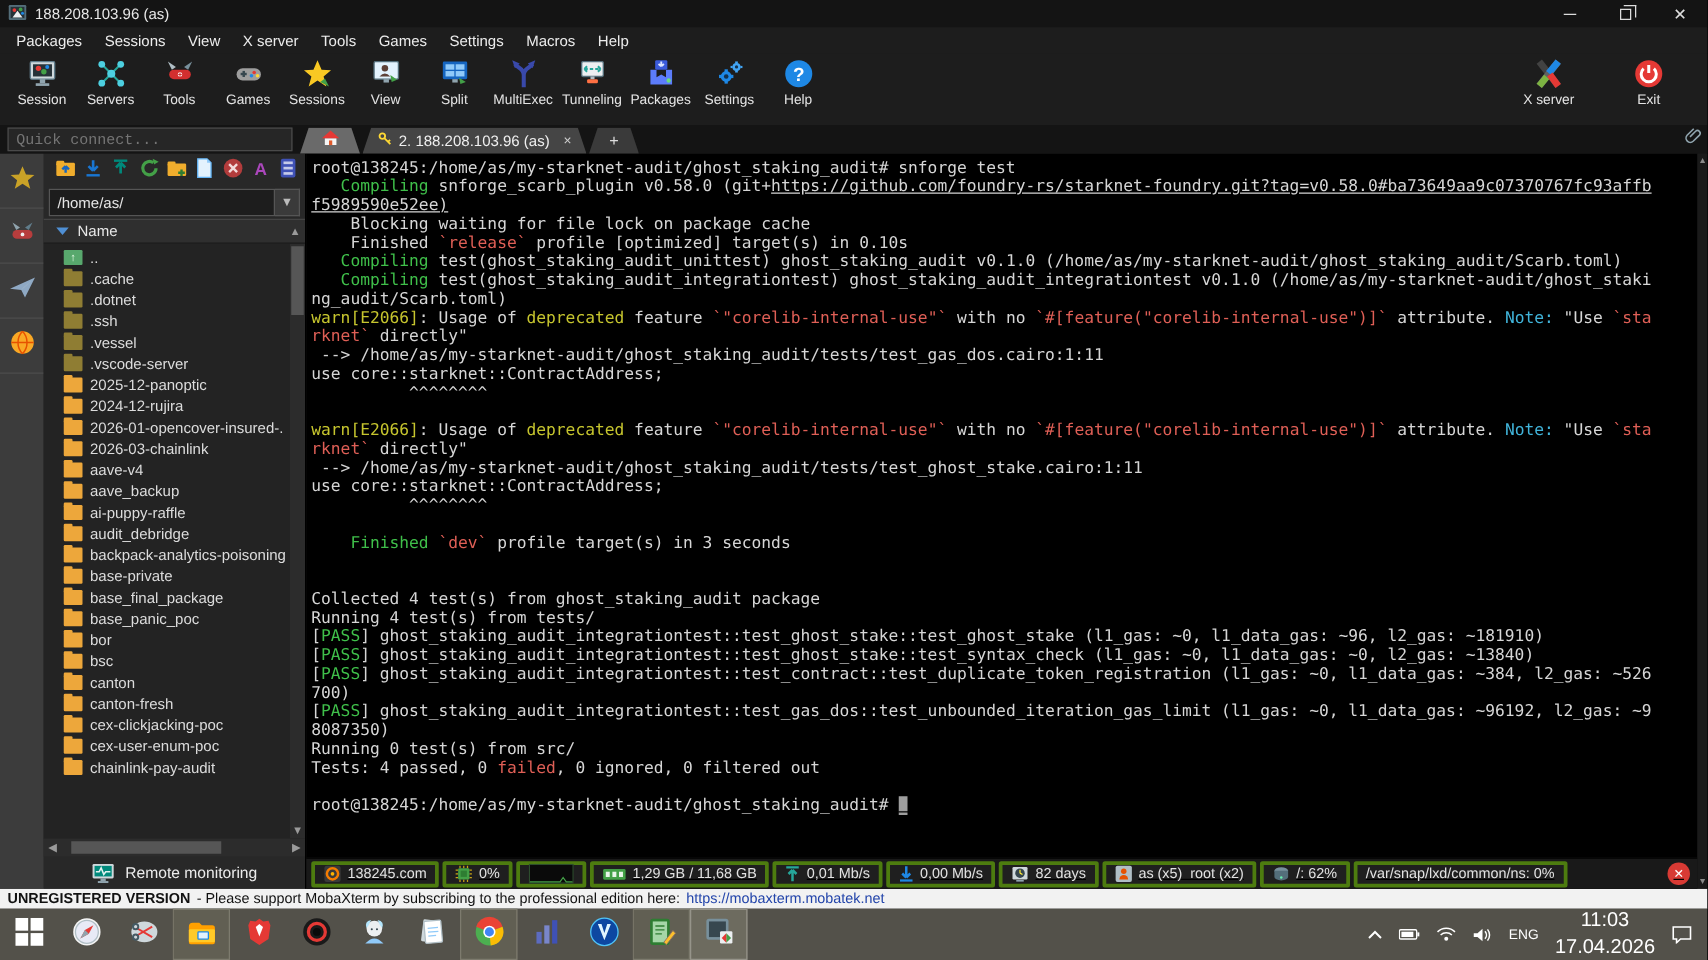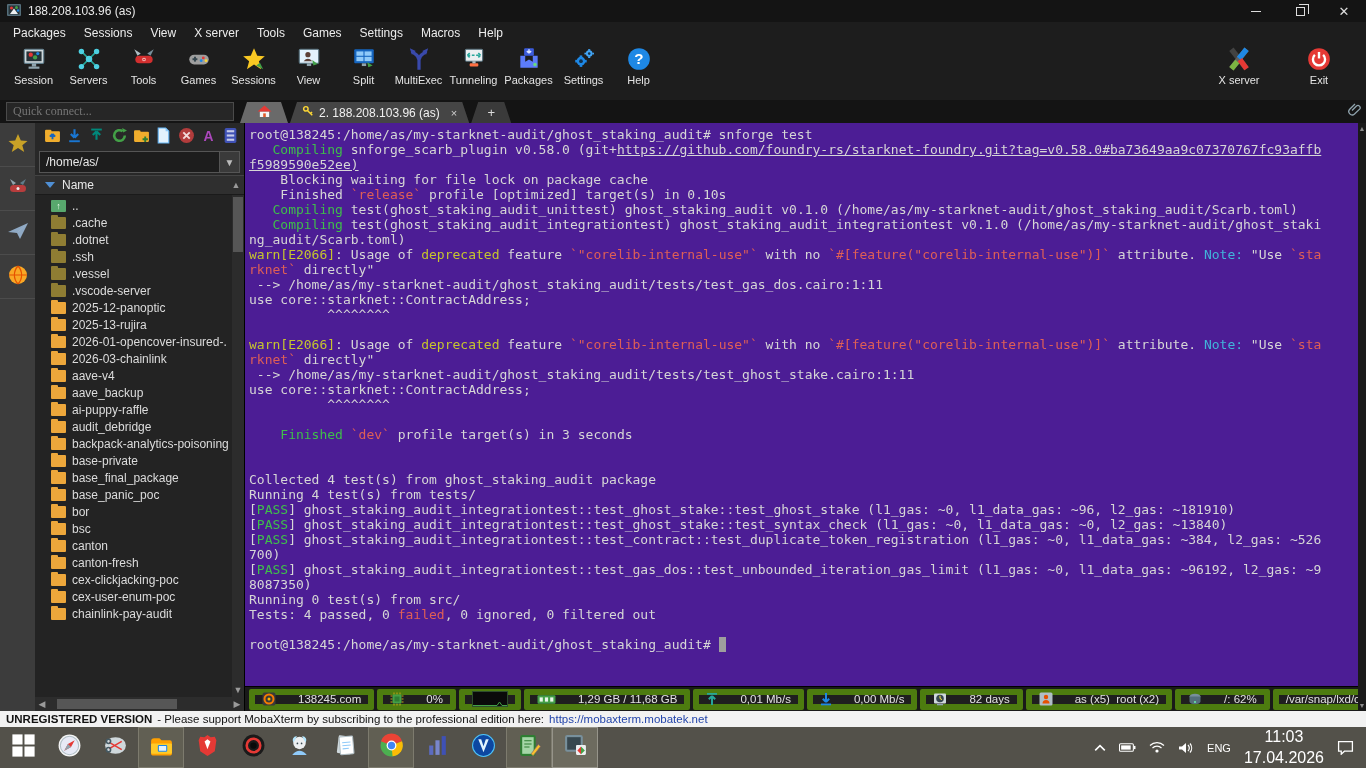--- a/index.html
+++ b/index.html
@@ -27,21 +27,21 @@
   .tb-item { width:55px; display:flex; flex-direction:column; align-items:center; gap:1px; }
   .tb-ico { width:28px; height:28px; display:flex; align-items:center; justify-content:center; }
   .tb-ico svg { width:26px; height:26px; }
   .tb-label { font-size:11px; color:#e4e4e4; white-space:nowrap; }
   .tb-spacer { flex:1; }
   .tb-right { display:flex; gap:22px; padding-right:8px; }
   .tb-right .tb-item { width:58px; }
 
   
   .tabrow { height:23px; background:#141414; display:flex; align-items:flex-end; }
-  .qc-input { width:228px; height:19px; margin:0 6px 2px 6px; background:#262626; border:1px solid #4a4a4a; color:#5eead4; font-size:12px; padding:0 6px; font-family:Liberation Serif, serif; }
+  .qc-input { width:228px; height:19px; margin:0 6px 2px 6px; background:#262626; border:1px solid #4a4a4a; color:#5eead4; font-size:12px; padding:0 6px; font-family:Liberation Mono, monospace; }
   .tab { height:21px; display:flex; align-items:center; gap:5px; padding:0 12px; clip-path:polygon(7px 0, calc(100% - 7px) 0, 100% 100%, 0 100%); }
   .tab-home { background:#6a6a6a; width:48px; justify-content:center; }
   .tab-home svg { width:15px; height:13px; }
   .tab-active { background:#454545; color:#f0f0f0; font-size:12px; margin-left:2px; }
   .tab-active svg { width:12px; height:12px; }
   .tab-close { color:#cfcfcf; font-size:11px; margin-left:6px; }
   .tab-plus { background:#3a3a3a; width:40px; justify-content:center; color:#ddd; font-size:13px; margin-left:2px; }
   .tab-attach { margin-left:auto; margin-bottom:3px; margin-right:4px; }
   .tab-attach svg { width:14px; height:14px; }
 
@@ -75,27 +75,27 @@
   .list-vsb .down { position:absolute; bottom:2px; left:0; width:12px; color:#9a9a9a; font-size:9px; text-align:center; }
   .hscroll { height:14px; background:#2c2c2c; display:flex; align-items:center; position:relative; }
   .hscroll .arr { width:14px; color:#9a9a9a; font-size:9px; text-align:center; }
   .hscroll .thumb { position:absolute; left:22px; width:120px; height:10px; background:#565656; }
   .hscroll .arr.r { margin-left:auto; }
   .remote-row { height:26px; display:flex; align-items:center; justify-content:center; gap:8px; color:#ececec; font-size:12.5px; }
   .remote-row svg { width:19px; height:17px; }
   .follow-row { height:28px; display:flex; align-items:center; gap:9px; color:#f0f0f0; font-size:12.5px; padding-left:22px; }
   .checkbox { width:13px; height:13px; border:1px solid #d8d8d8; background:transparent; }
 
-  .termcol { flex:1; display:flex; flex-direction:column; min-width:0; background:#4c1d95; }
+  .termcol { flex:1; display:flex; flex-direction:column; min-width:0; background:#000000;text-decoration:underline; }
   .terminal { flex:1; padding:4px 0 0 4px; font-family:"DejaVu Sans Mono", monospace; font-size:13px; line-height:15px; white-space:pre; overflow:hidden; }
   .t-line { min-height:15px; }
 
   
   .statusbar { height:25px; background:#191919; border-top:1px solid #000; display:flex; align-items:center; padding:0 4px; gap:3px; }
-  .sb-seg { height:21px; border:6px solid #4d7c0f; background:#1f1f1f; border-radius:2px; display:flex; align-items:center; gap:22px; padding:0 7px; }
+  .sb-seg { height:21px; border:3px solid #4d7c0f; background:#1f1f1f; border-radius:2px; display:flex; align-items:center; gap:5px; padding:0 7px; }
   .sb-text { color:#e2e2e2; font-size:11.5px; white-space:pre; }
   .sb-ico svg { display:block; }
   .sb-close { margin-left:auto; width:18px; height:18px; border-radius:50%; background:#d83a34; color:#fff; font-size:10px; display:flex; align-items:center; justify-content:center; margin-right:2px; }
 
   
   .vsb { width:8px; background:#1a1a1a; display:flex; flex-direction:column; align-items:center; justify-content:space-between; padding:2px 0; }
   .vsb span { color:#8a8a8a; font-size:7px; }
 
   
   .unreg { height:16px; background:#f2f2f2; display:flex; align-items:center; font-size:11.5px; color:#121212; padding-left:6px; gap:5px; }
@@ -487,21 +487,21 @@
           <div class="f-row">
             <span class="f-ico hidden"></span>
             <span class="f-name">.vscode-server</span>
           </div>
           <div class="f-row">
             <span class="f-ico dir"></span>
             <span class="f-name">2025-12-panoptic</span>
           </div>
           <div class="f-row">
             <span class="f-ico dir"></span>
-            <span class="f-name">2025-13-rujira</span>
+            <span class="f-name">2024-12-rujira</span>
           </div>
           <div class="f-row">
             <span class="f-ico dir"></span>
             <span class="f-name">2026-01-opencover-insured-.</span>
           </div>
           <div class="f-row">
             <span class="f-ico dir"></span>
             <span class="f-name">2026-03-chainlink</span>
           </div>
           <div class="f-row">
@@ -566,20 +566,30 @@
           </div>
           <div class="list-vsb">
           <div class="thumb"></div>
           <div class="down">▼</div>
         </div>
       </div>
       <div class="hscroll">
         <span class="arr">◀</span>
         <span class="thumb"></span>
         <span class="arr r">▶</span>
+      </div>
+      <div class="remote-row">
+        <svg viewBox="0 0 18 16">
+            <rect x="1" y="1" width="16" height="11" rx="1" fill="#cfd8dc"></rect>
+            <rect x="2.5" y="2.5" width="13" height="8" fill="#00897b"></rect>
+            <path d="M3.5 7 h2.5 l1.5 -3 l2 5 l1.5 -2 h3.5" stroke="#e0f2f1" fill="none" stroke-width="1.2"></path>
+            <rect x="7" y="12" width="4" height="2" fill="#90a4ae"></rect>
+            <rect x="5" y="14" width="8" height="1.5" fill="#90a4ae"></rect>
+          </svg>
+        <span>Remote monitoring</span>
       </div>
     </div>
 
     <div class="termcol">
       <div class="terminal"><div class="t-line"><span style="color: rgb(214, 214, 214);">root@138245:/home/as/my-starknet-audit/ghost_staking_audit# snforge test</span></div><div class="t-line"><span style="color: rgb(214, 214, 214);">   </span><span style="color: rgb(63, 191, 74);">Compiling</span><span style="color: rgb(214, 214, 214);"> snforge_scarb_plugin v0.58.0 (git+</span><span style="color: rgb(214, 214, 214); text-decoration: underline;">https://github.com/foundry-rs/starknet-foundry.git?tag=v0.58.0#ba73649aa9c07370767fc93affb</span></div><div class="t-line"><span style="color: rgb(214, 214, 214); text-decoration: underline;">f5989590e52ee)</span></div><div class="t-line"><span style="color: rgb(214, 214, 214);">    Blocking waiting for file lock on package cache</span></div><div class="t-line"><span style="color: rgb(214, 214, 214);">    Finished </span><span style="color: rgb(223, 95, 86);">`release`</span><span style="color: rgb(214, 214, 214);"> profile [optimized] target(s) in 0.10s</span></div><div class="t-line"><span style="color: rgb(214, 214, 214);">   </span><span style="color: rgb(63, 191, 74);">Compiling</span><span style="color: rgb(214, 214, 214);"> test(ghost_staking_audit_unittest) ghost_staking_audit v0.1.0 (/home/as/my-starknet-audit/ghost_staking_audit/Scarb.toml)</span></div><div class="t-line"><span style="color: rgb(214, 214, 214);">   </span><span style="color: rgb(63, 191, 74);">Compiling</span><span style="color: rgb(214, 214, 214);"> test(ghost_staking_audit_integrationtest) ghost_staking_audit_integrationtest v0.1.0 (/home/as/my-starknet-audit/ghost_staki</span></div><div class="t-line"><span style="color: rgb(214, 214, 214);">ng_audit/Scarb.toml)</span></div><div class="t-line"><span style="color: rgb(198, 197, 46);">warn[E2066]</span><span style="color: rgb(214, 214, 214);">: Usage of </span><span style="color: rgb(198, 197, 46);">deprecated</span><span style="color: rgb(214, 214, 214);"> feature </span><span style="color: rgb(223, 95, 86);">`"corelib-internal-use"`</span><span style="color: rgb(214, 214, 214);"> with no </span><span style="color: rgb(223, 95, 86);">`#[feature("corelib-internal-use")]`</span><span style="color: rgb(214, 214, 214);"> attribute. </span><span style="color: rgb(65, 180, 218);">Note:</span><span style="color: rgb(214, 214, 214);"> "Use </span><span style="color: rgb(223, 95, 86);">`sta</span></div><div class="t-line"><span style="color: rgb(223, 95, 86);">rknet`</span><span style="color: rgb(214, 214, 214);"> directly"</span></div><div class="t-line"><span style="color: rgb(214, 214, 214);"> --&gt; /home/as/my-starknet-audit/ghost_staking_audit/tests/test_gas_dos.cairo:1:11</span></div><div class="t-line"><span style="color: rgb(214, 214, 214);">use core::starknet::ContractAddress;</span></div><div class="t-line"><span style="color: rgb(214, 214, 214);">          ^^^^^^^^</span></div><div class="t-line"></div><div class="t-line"><span style="color: rgb(198, 197, 46);">warn[E2066]</span><span style="color: rgb(214, 214, 214);">: Usage of </span><span style="color: rgb(198, 197, 46);">deprecated</span><span style="color: rgb(214, 214, 214);"> feature </span><span style="color: rgb(223, 95, 86);">`"corelib-internal-use"`</span><span style="color: rgb(214, 214, 214);"> with no </span><span style="color: rgb(223, 95, 86);">`#[feature("corelib-internal-use")]`</span><span style="color: rgb(214, 214, 214);"> attribute. </span><span style="color: rgb(65, 180, 218);">Note:</span><span style="color: rgb(214, 214, 214);"> "Use </span><span style="color: rgb(223, 95, 86);">`sta</span></div><div class="t-line"><span style="color: rgb(223, 95, 86);">rknet`</span><span style="color: rgb(214, 214, 214);"> directly"</span></div><div class="t-line"><span style="color: rgb(214, 214, 214);"> --&gt; /home/as/my-starknet-audit/ghost_staking_audit/tests/test_ghost_stake.cairo:1:11</span></div><div class="t-line"><span style="color: rgb(214, 214, 214);">use core::starknet::ContractAddress;</span></div><div class="t-line"><span style="color: rgb(214, 214, 214);">          ^^^^^^^^</span></div><div class="t-line"></div><div class="t-line"><span style="color: rgb(214, 214, 214);">    </span><span style="color: rgb(63, 191, 74);">Finished</span><span style="color: rgb(214, 214, 214);"> </span><span style="color: rgb(223, 95, 86);">`dev`</span><span style="color: rgb(214, 214, 214);"> profile target(s) in 3 seconds</span></div><div class="t-line"></div><div class="t-line"></div><div class="t-line"><span style="color: rgb(214, 214, 214);">Collected 4 test(s) from ghost_staking_audit package</span></div><div class="t-line"><span style="color: rgb(214, 214, 214);">Running 4 test(s) from tests/</span></div><div class="t-line"><span style="color: rgb(214, 214, 214);">[</span><span style="color: rgb(63, 191, 74);">PASS</span><span style="color: rgb(214, 214, 214);">] ghost_staking_audit_integrationtest::test_ghost_stake::test_ghost_stake (l1_gas: ~0, l1_data_gas: ~96, l2_gas: ~181910)</span></div><div class="t-line"><span style="color: rgb(214, 214, 214);">[</span><span style="color: rgb(63, 191, 74);">PASS</span><span style="color: rgb(214, 214, 214);">] ghost_staking_audit_integrationtest::test_ghost_stake::test_syntax_check (l1_gas: ~0, l1_data_gas: ~0, l2_gas: ~13840)</span></div><div class="t-line"><span style="color: rgb(214, 214, 214);">[</span><span style="color: rgb(63, 191, 74);">PASS</span><span style="color: rgb(214, 214, 214);">] ghost_staking_audit_integrationtest::test_contract::test_duplicate_token_registration (l1_gas: ~0, l1_data_gas: ~384, l2_gas: ~526</span></div><div class="t-line"><span style="color: rgb(214, 214, 214);">700)</span></div><div class="t-line"><span style="color: rgb(214, 214, 214);">[</span><span style="color: rgb(63, 191, 74);">PASS</span><span style="color: rgb(214, 214, 214);">] ghost_staking_audit_integrationtest::test_gas_dos::test_unbounded_iteration_gas_limit (l1_gas: ~0, l1_data_gas: ~96192, l2_gas: ~9</span></div><div class="t-line"><span style="color: rgb(214, 214, 214);">8087350)</span></div><div class="t-line"><span style="color: rgb(214, 214, 214);">Running 0 test(s) from src/</span></div><div class="t-line"><span style="color: rgb(214, 214, 214);">Tests: 4 passed, 0 </span><span style="color: rgb(223, 95, 86);">failed</span><span style="color: rgb(214, 214, 214);">, 0 ignored, 0 filtered out</span></div><div class="t-line"></div><div class="t-line"><span style="color: rgb(214, 214, 214);">root@138245:/home/as/my-starknet-audit/ghost_staking_audit# </span><span style="background: rgb(158, 158, 158);"> </span></div></div>
       <div class="statusbar">
 
       <div class="sb-seg">
             <span class="sb-ico">
               <svg width="14" height="14" viewBox="0 0 14 14">

